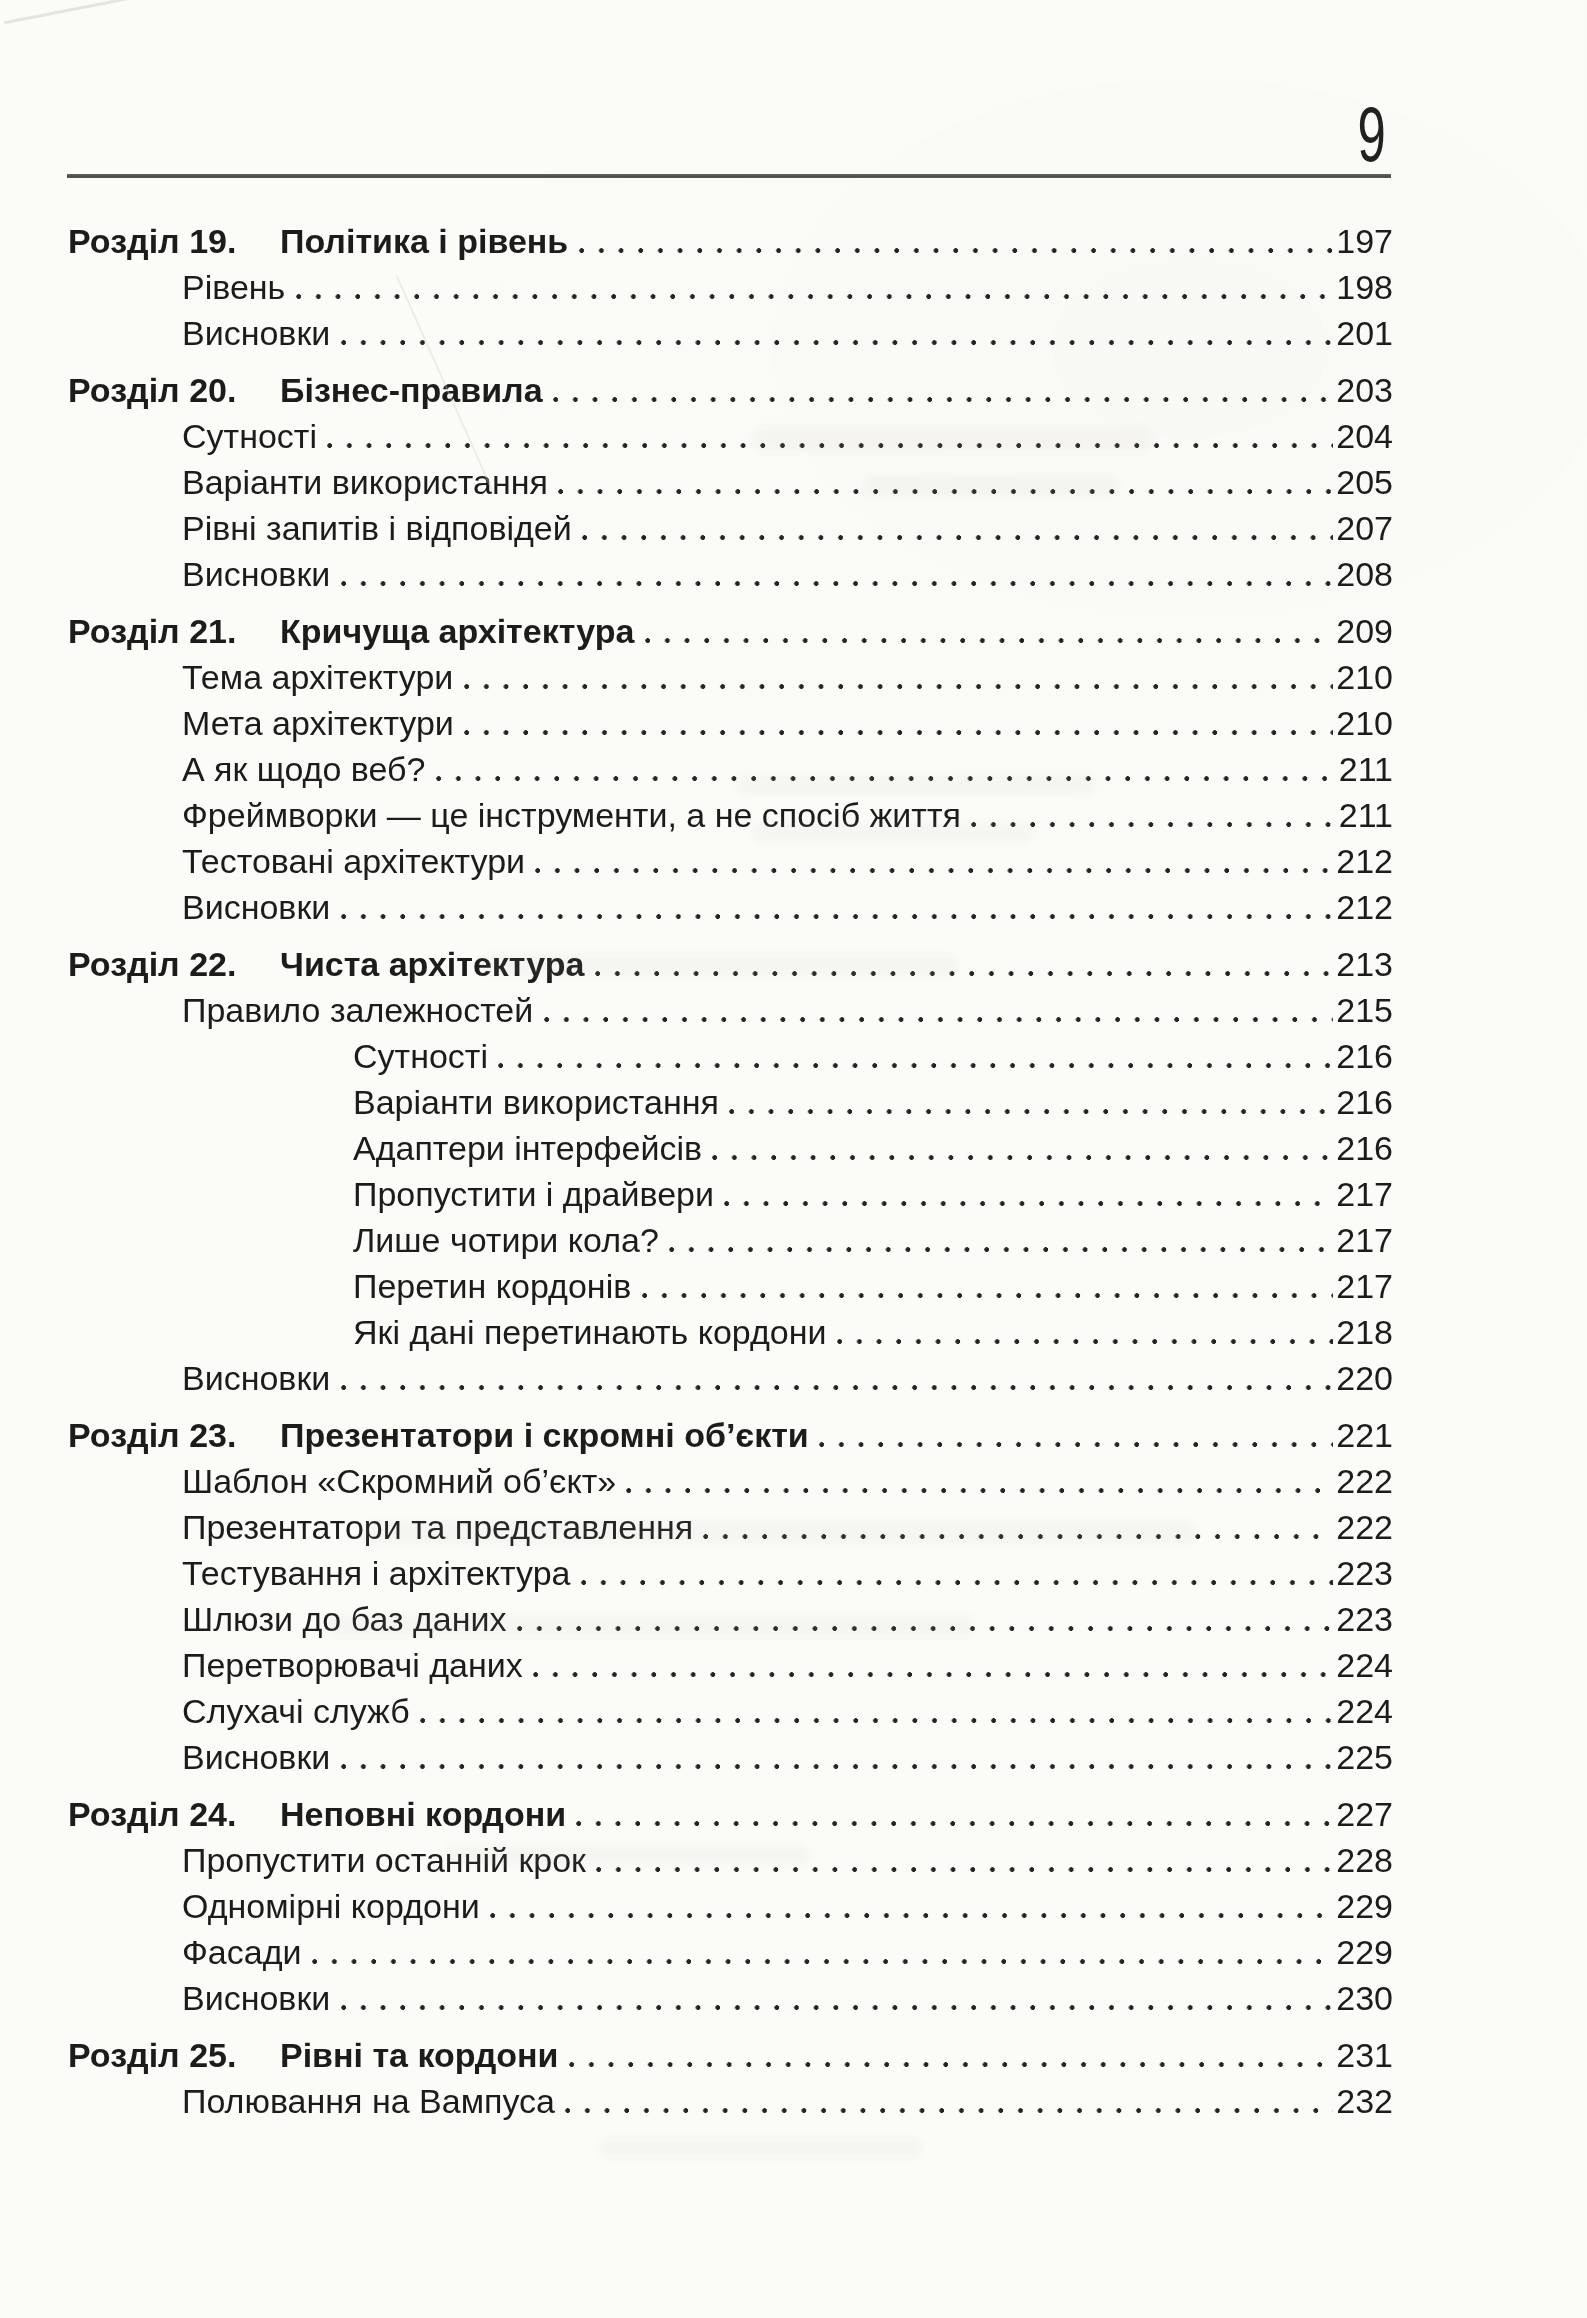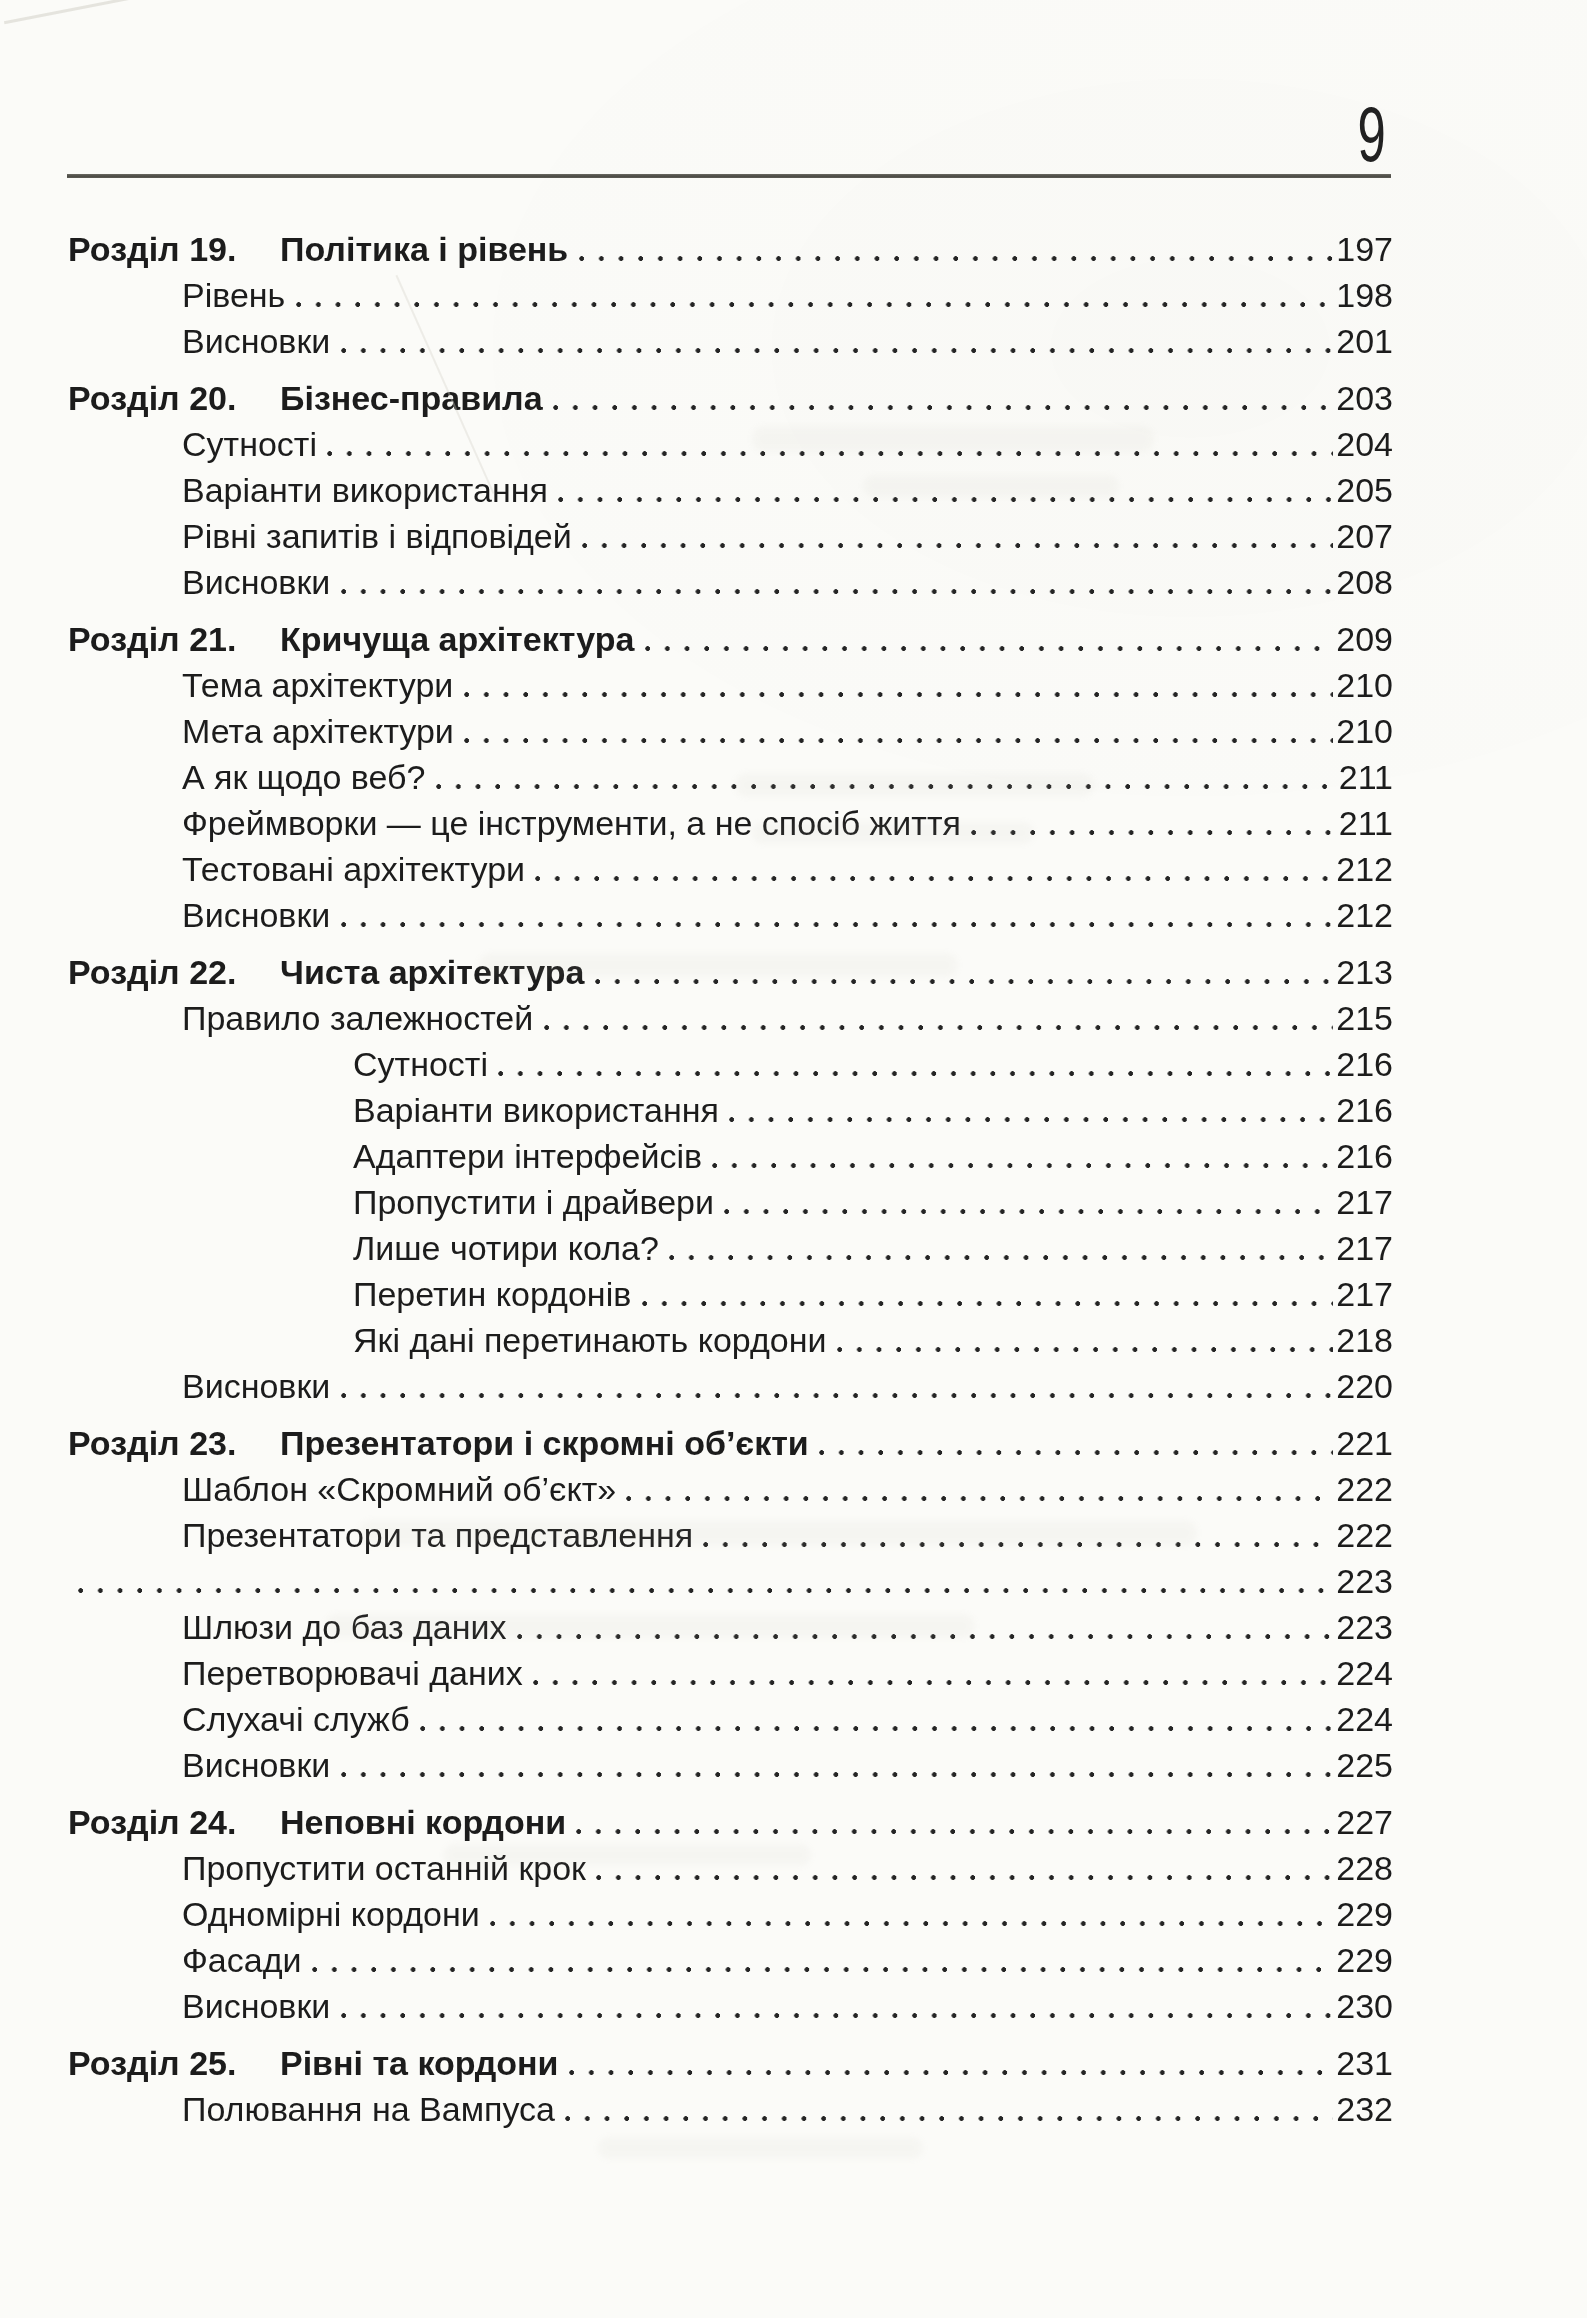--- a/index.html
+++ b/index.html
@@ -40,21 +40,21 @@
     font-size: 34px;
   }
   .toc-row {
     display: flex;
     align-items: baseline;
     height: 46px;
     padding: 0 195px 0 68px;
     white-space: nowrap;
   }
   .row-chapter { margin-top: 11px; }
-  .toc .row-chapter:first-child { margin-top: 8px; }
+  .toc .row-chapter:first-child { margin-top: 0; }
   .label {
     flex: 0 0 212px;
     font-weight: 700;
   }
   .title { flex: 0 0 auto; }
   .row-chapter .title { font-weight: 700; }
   .row-sub .title { margin-left: 114px; }
   .row-subsub .title { margin-left: 285px; }
   .leader {
     flex: 1 1 auto;
@@ -235,20 +235,21 @@
         <span class="title">Шаблон «Скромний об’єкт»</span>
         <span class="leader"></span>
         <span class="page-ref">222</span>
       </div>
       <div class="toc-row row-sub">
         <span class="title">Презентатори та представлення</span>
         <span class="leader"></span>
         <span class="page-ref">222</span>
       </div>
       <div class="toc-row row-sub">
+        <span class="title">Тестування і архітектура</span>
         <span class="leader"></span>
         <span class="page-ref">223</span>
       </div>
       <div class="toc-row row-sub">
         <span class="title">Шлюзи до баз даних</span>
         <span class="leader"></span>
         <span class="page-ref">223</span>
       </div>
       <div class="toc-row row-sub">
         <span class="title">Перетворювачі даних</span>

